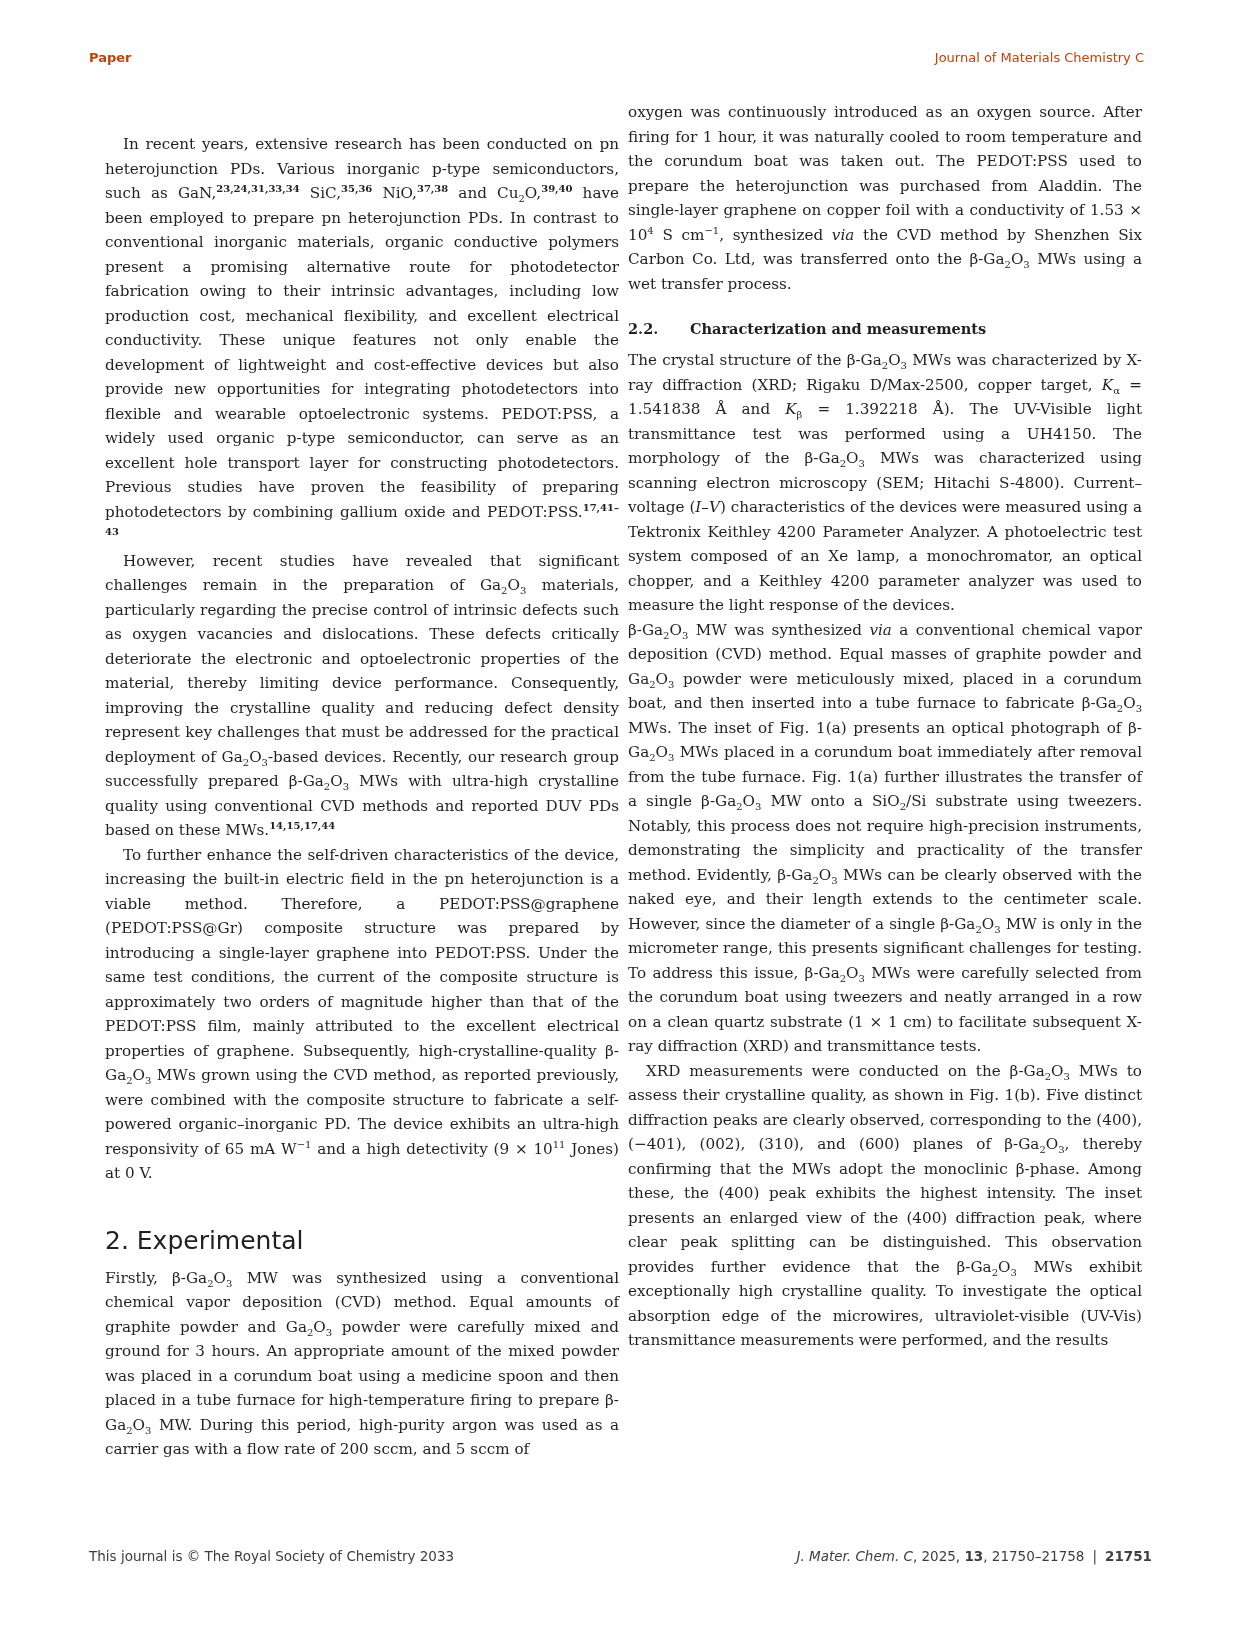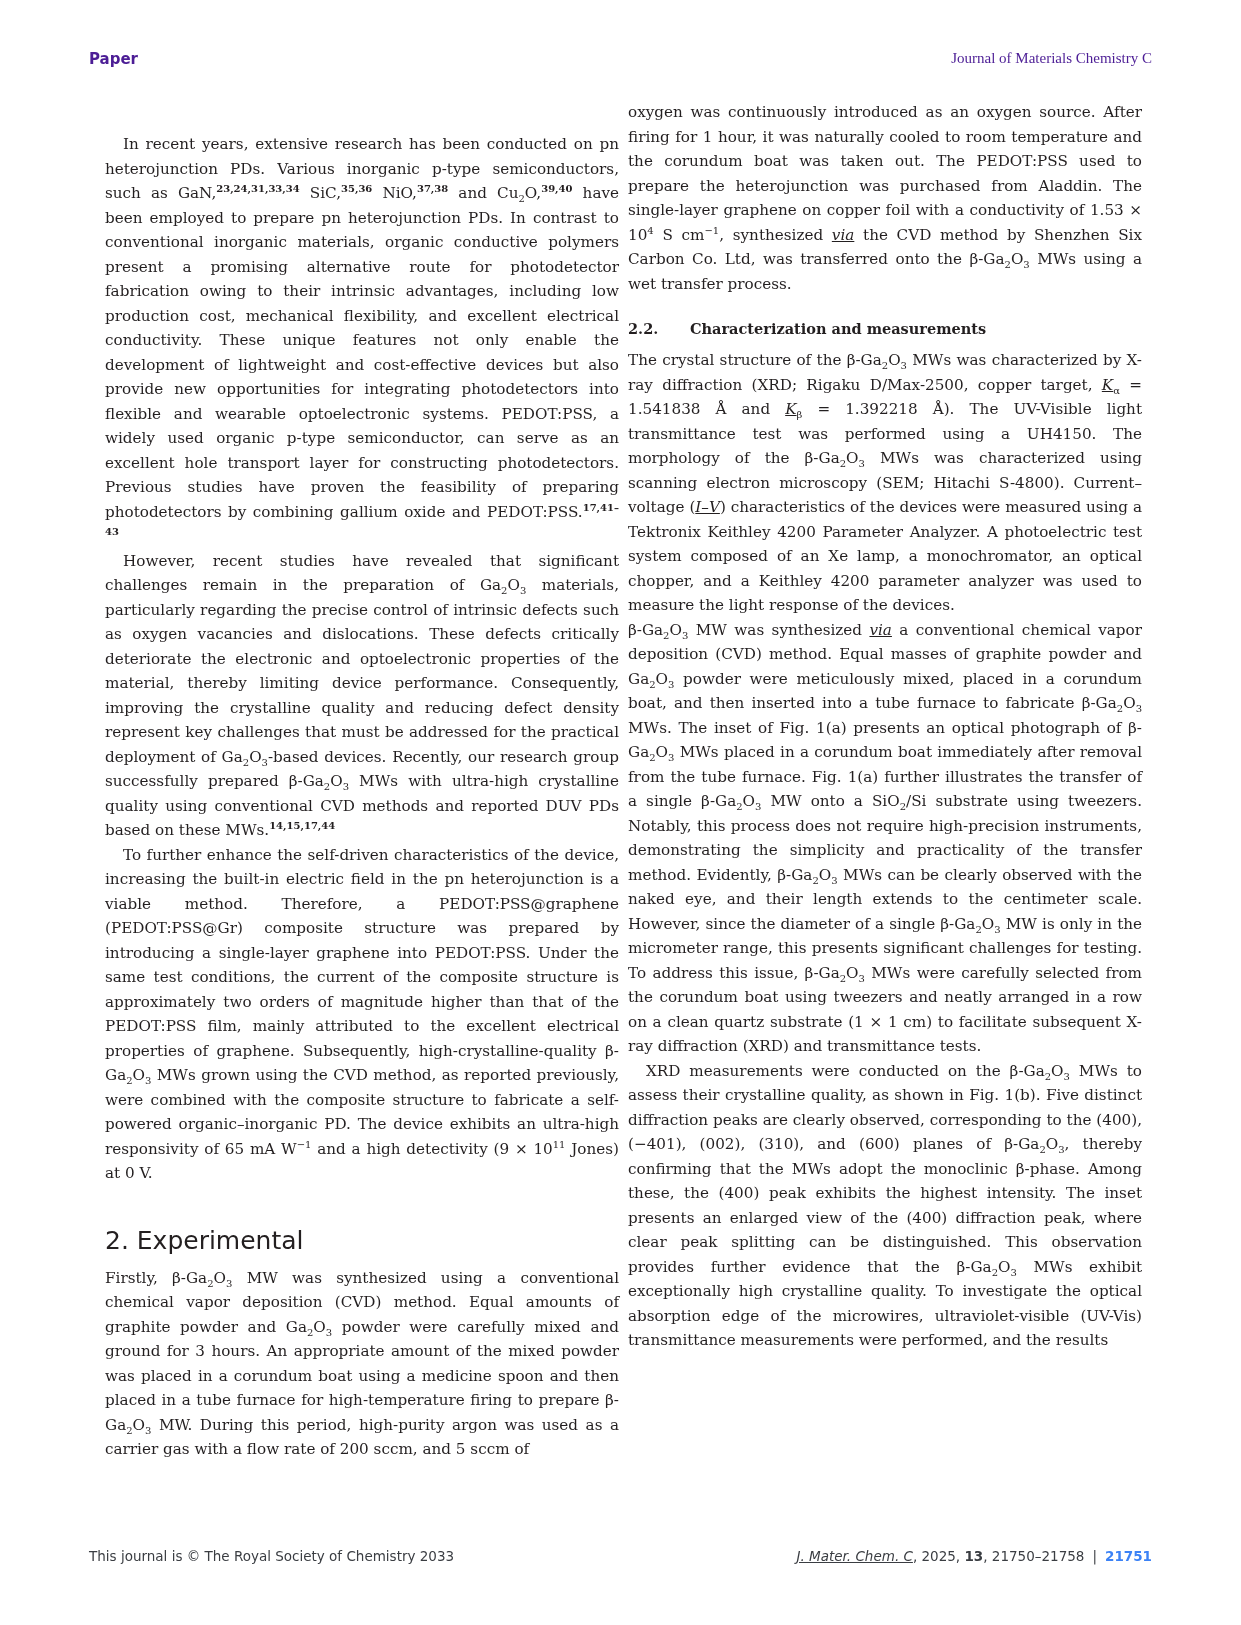--- a/index.html
+++ b/index.html
@@ -1,35 +1,35 @@
 <!DOCTYPE html>
 <html><head>
 <meta charset="utf-8">
 <style>
   html, body { margin: 0; padding: 0; background: #ffffff; }
   body { width: 1241px; height: 1625px; position: relative; overflow: hidden; color: #231f20; }
-  .header { position: absolute; top: 50px; left: 89px; right: 89px; height: 24px; font-family: "DejaVu Sans", sans-serif; font-size: 15px; color: #4c1d95; }
+  .header { position: absolute; top: 50px; left: 89px; right: 89px; height: 24px; font-family: "DejaVu Sans", sans-serif; font-size: 13px; color: #c2410c; }
   .header .left { position: absolute; left: 0; top: 0; font-weight: bold; }
-  .header .right { position: absolute; right: 0; top: 0; font-family: Liberation Serif, serif; }
+  .header .right { position: absolute; right: 8px; top: 0; }
   .col { position: absolute; top: 100px; width: 514px; font-family: "DejaVu Serif", serif; font-size: 15.2px; line-height: 24.5px; text-align: justify; }
   .col.left { left: 105px; margin-top: 32px; }
   .col.right { left: 628px; }
   .col p { margin: 0; }
   .col p.indent { text-indent: 18px; }
   sup, sub { font-size: 10px; line-height: 0; }
   sup.ref { font-weight: bold; }
   .h1 { font-family: "DejaVu Sans", sans-serif; font-size: 25px; font-weight: normal; margin: 40px 0 10px 0; line-height: 30px; color: #231f20; }
   .h2 { font-family: "DejaVu Serif", serif; font-size: 14.5px; font-weight: bold; margin: 12px 0 8px 0; line-height: 22px; }
   .h2 .num { display: inline-block; width: 62px; }
   .footer { position: absolute; top: 1548px; left: 89px; right: 89px; height: 20px; font-family: "DejaVu Sans", sans-serif; font-size: 13.5px; color: #3a3d42; }
   .footer .left { position: absolute; left: 0; top: 0; }
   .footer .right { position: absolute; right: 0; top: 0; }
   .footer .sep { margin: 0 8px; }
-  .footer .page { font-weight: bold; color: #3b82f6; }
-  i { font-style: italic; text-decoration: underline; }
+  .footer .page { font-weight: bold; color: #404040; }
+  i { font-style: italic; }
 </style>
 </head>
 <body>
 
 <div class="header">
   <span class="left">Paper</span>
   <span class="right">Journal of Materials Chemistry C</span>
 </div>
 
 <div class="col left">

